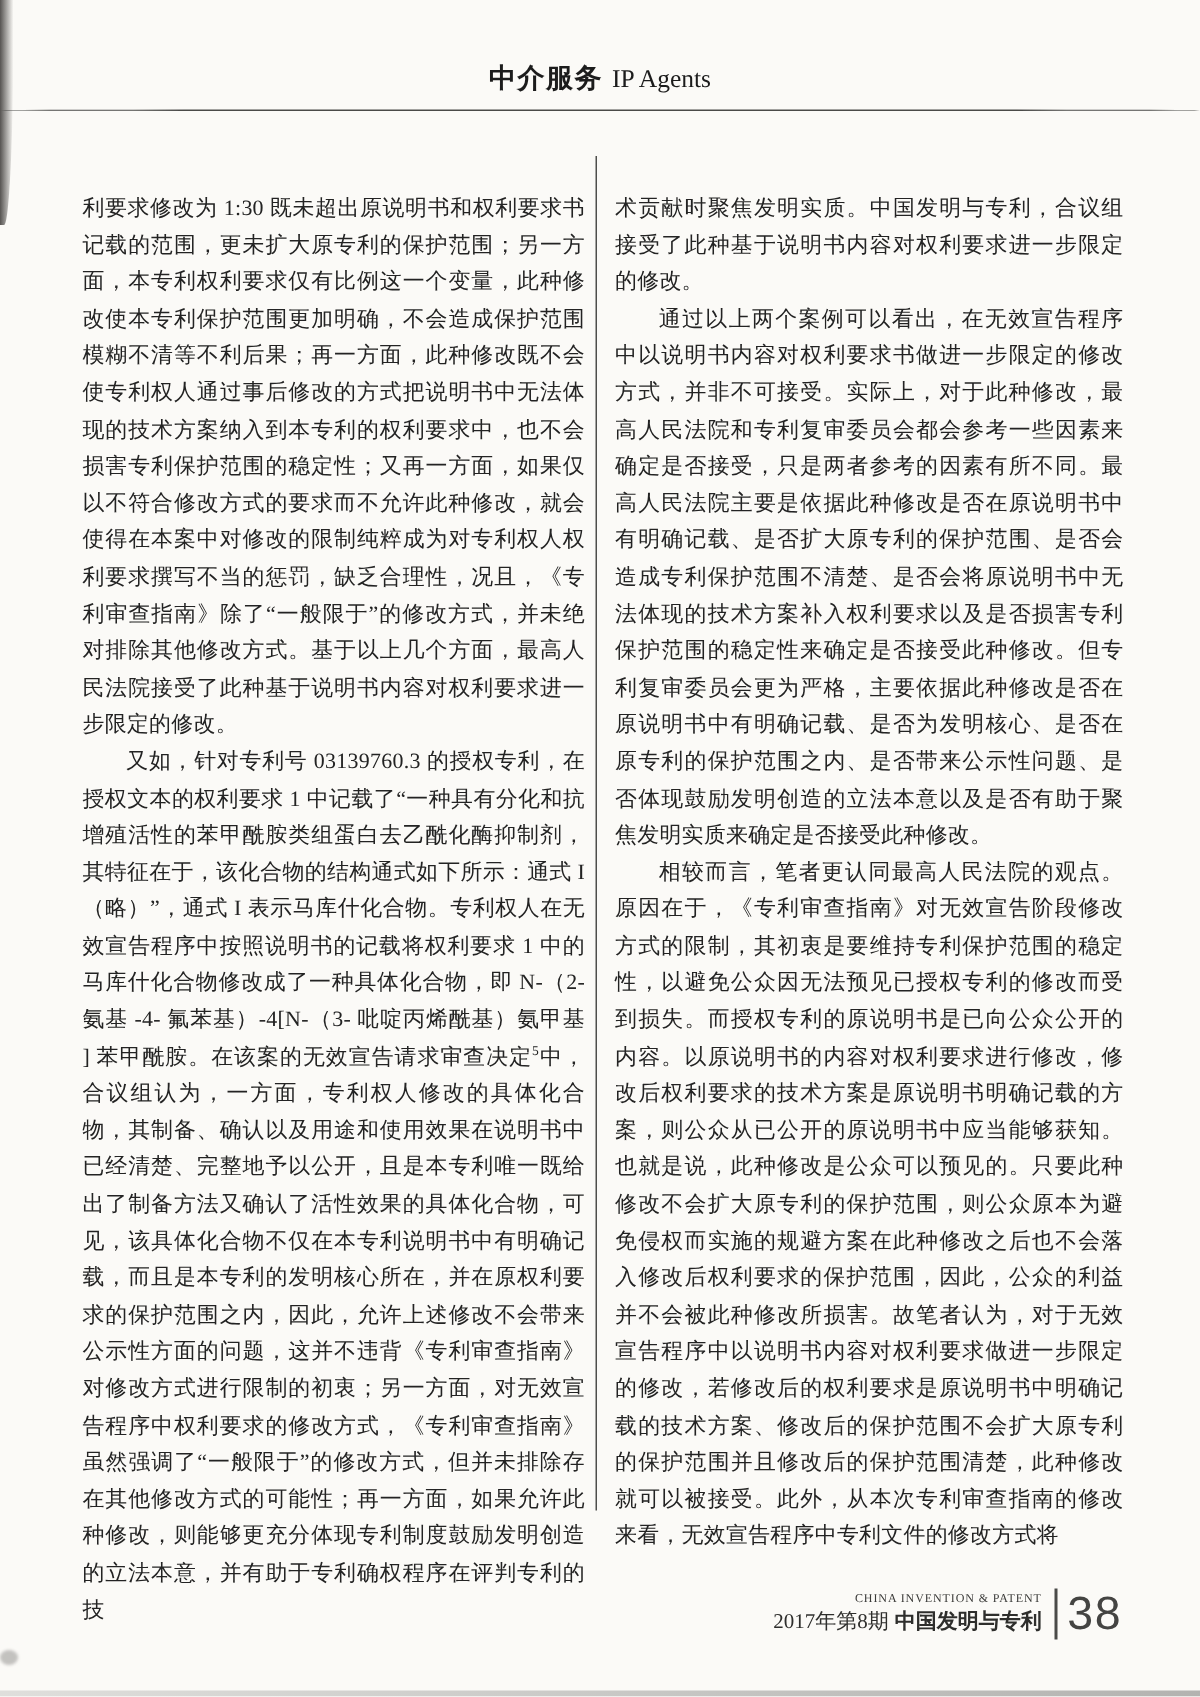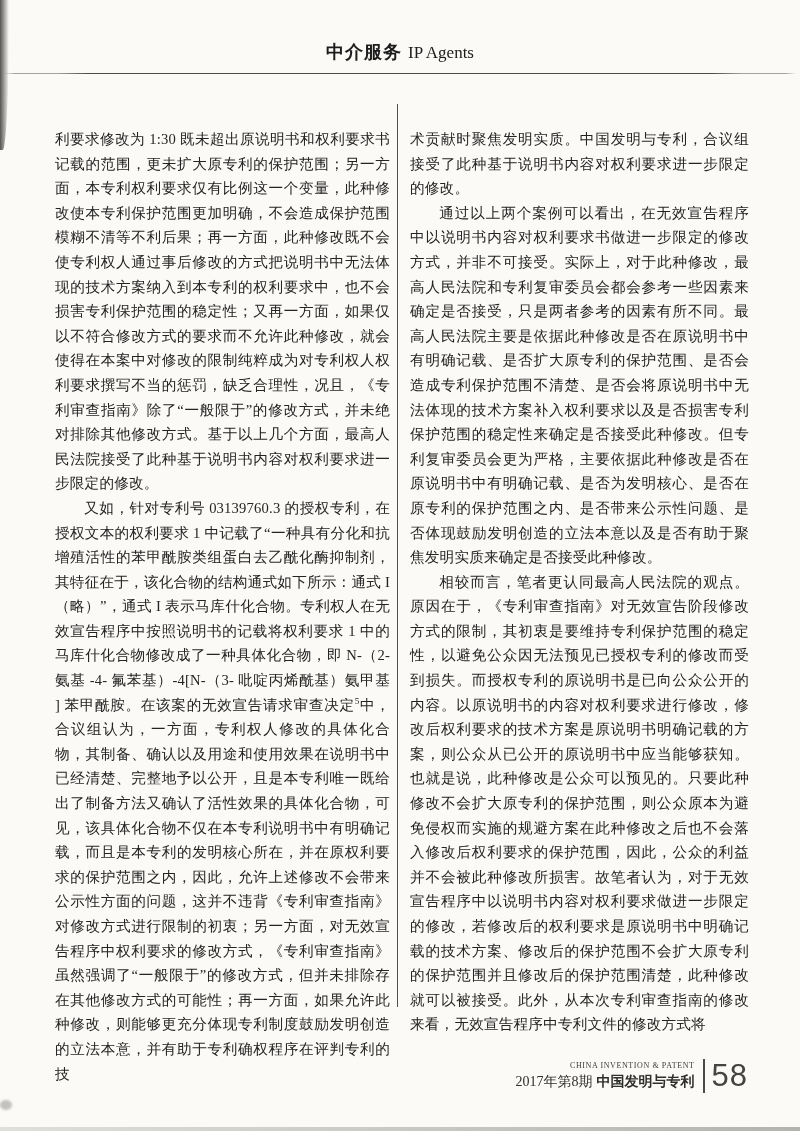--- a/index.html
+++ b/index.html
@@ -114,14 +114,14 @@
 </div>
 
 <div class="page-footer">
   <div class="footer-text">
     <div class="footer-en">CHINA INVENTION &amp; PATENT</div>
     <div class="footer-zh-line">
       <span class="footer-issue">2017年第8期</span><span class="footer-zh">中国发明与专利</span>
     </div>
   </div>
   <div class="footer-bar"></div>
-  <div class="footer-page">58</div>
+  <div class="footer-page">38</div>
 </div>
 
 </body></html>

